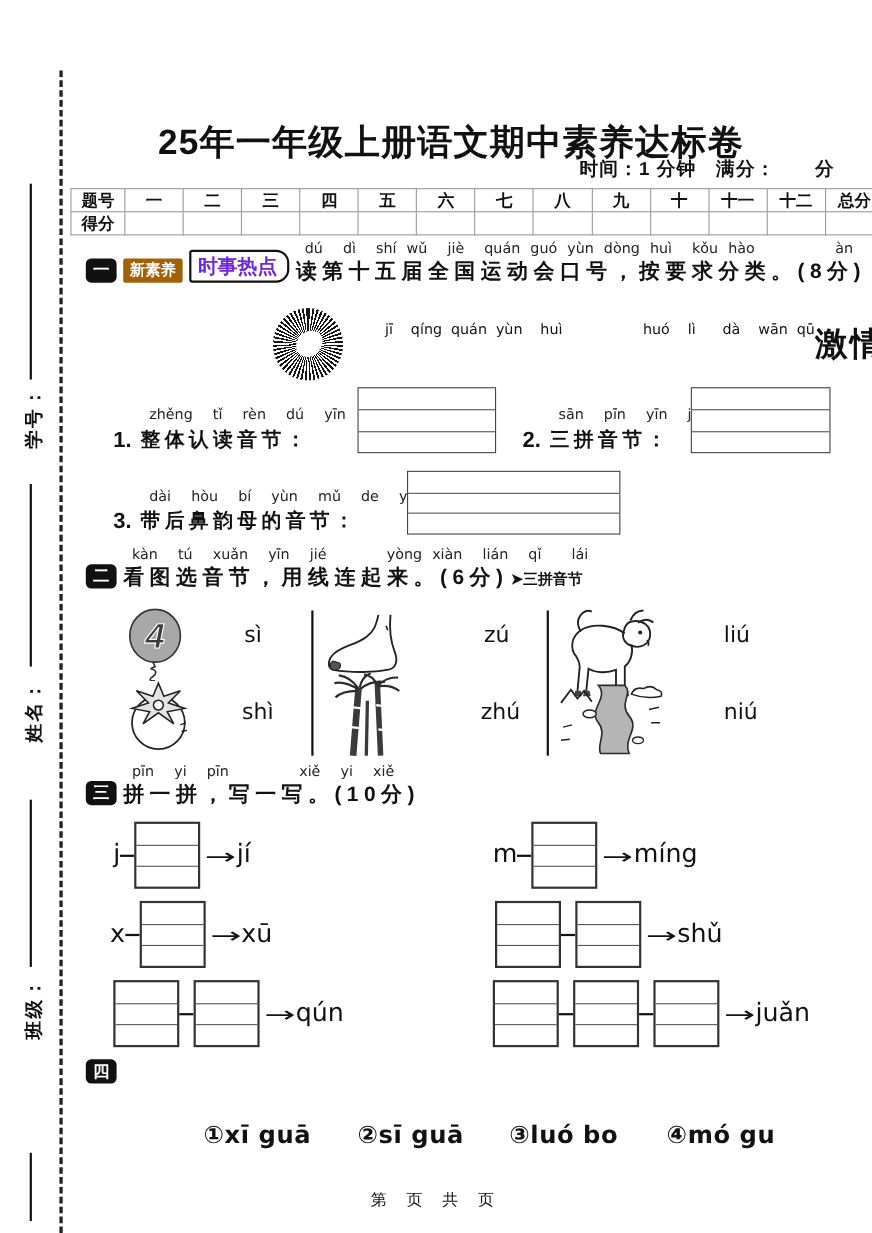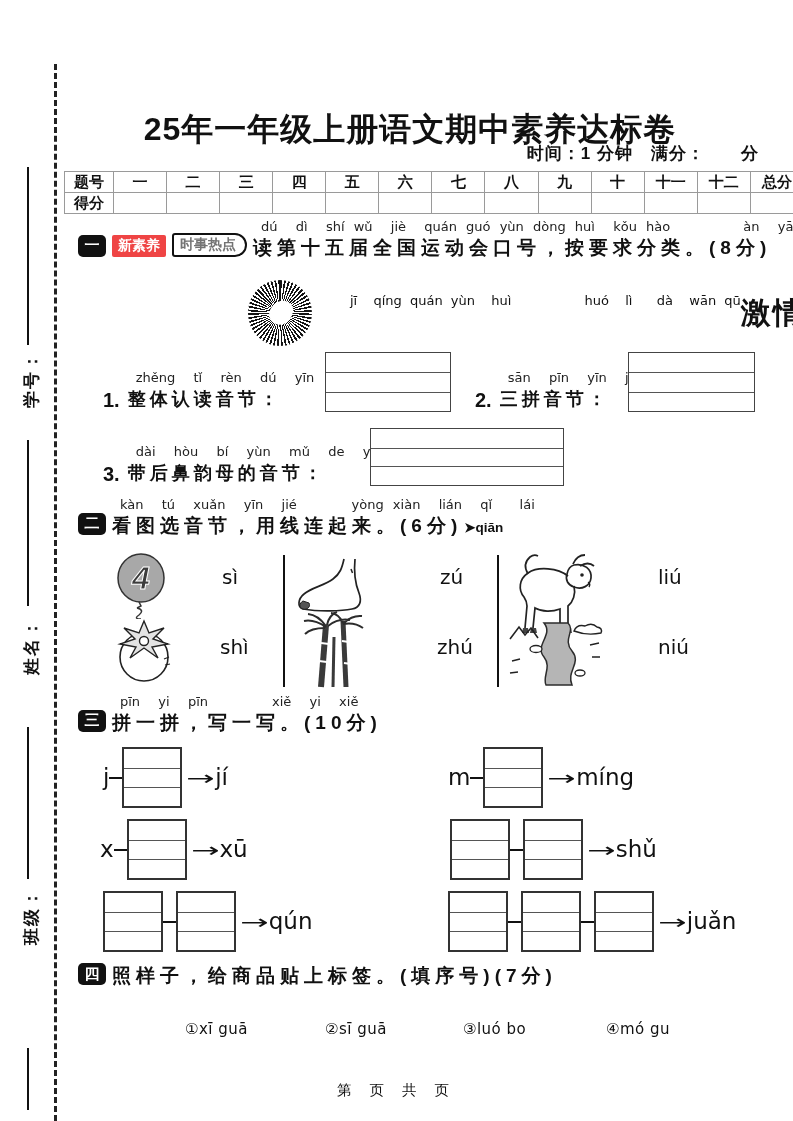--- a/index.html
+++ b/index.html
@@ -25,23 +25,23 @@
               table-layout:fixed;}
   table.score td{border:1.5px solid #9a9a9a;height:20px;text-align:center;
                  font-size:15px;font-weight:700;padding:0;}
   table.score td.lab{width:48px;}
 
   
   .sec-header{position:absolute;display:flex;align-items:flex-end;gap:6px;}
   .num-badge{background:#111;color:#fff;min-width:28px;height:22px;border-radius:5px;
              display:inline-flex;align-items:center;justify-content:center;
              font-size:15px;font-weight:700;margin-bottom:4px;}
-  .tag-dark{background:#ef4444;color:#fff;font-size:14px;font-weight:700;
+  .tag-dark{background:#a16207;color:#fff;font-size:14px;font-weight:700;
             padding:2px 6px;border-radius:2px;margin-bottom:4px;white-space:nowrap;}
-  .tag-outline{border:2px solid #111;color:#737373;font-size:14px;font-weight:700;
+  .tag-outline{border:2px solid #111;color:#6d28d9;font-size:18px;font-weight:700;
                padding:1px 9px 1px 6px;border-radius:3px 12px 12px 3px;margin-bottom:4px;
                white-space:nowrap;}
   .tp{display:flex;flex-direction:column;}
   .pinyin{font-family:"DejaVu Sans",sans-serif;font-size:13px;color:#222;
           white-space:pre;word-spacing:5px;padding-left:8px;line-height:1.25;}
   .qtext{font-size:19px;font-weight:700;letter-spacing:5px;line-height:1.35;white-space:nowrap;}
   .mini-tag{font-size:13.5px;font-weight:800;letter-spacing:0;margin-left:2px;}
 
   
   .logo{position:absolute;left:248px;top:280px;display:flex;align-items:center;gap:16px;}
@@ -73,21 +73,21 @@
   .spell{position:absolute;display:flex;align-items:center;}
   .pfx{font-family:"DejaVu Sans",sans-serif;font-size:23px;line-height:1;}
   .conn{width:13px;height:2px;background:#111;flex:none;}
   .pbox{width:56px;height:57px;border:2px solid #333;flex:none;background:#fff;}
   .arrow{display:inline-block;font-family:"DejaVu Sans",sans-serif;font-size:20px;
          transform:scaleX(1.7);margin:0 6px 0 10px;line-height:1;}
   .result{font-family:"DejaVu Sans",sans-serif;font-size:23px;line-height:1;}
 
   
   .opt{position:absolute;top:1020px;font-family:"DejaVu Sans",sans-serif;
-       font-size:15px;font-weight:400;letter-spacing:0.5px;}
+       font-size:22px;font-weight:700;letter-spacing:0.5px;}
 
   .footer{position:absolute;left:0;top:1081px;width:793px;text-align:center;
           font-size:14.5px;letter-spacing:7px;}
   svg{display:block;}
 </style>
 </head>
 <body>
 
 <div class="page">
 
@@ -200,21 +200,21 @@
         <div></div>
         <div></div>
         <div></div>
       </div>
   </div>
 
   <div class="sec-header" style="left:78px;top:497px;">
     <span class="num-badge">二</span>
     <span class="tp">
       <span class="pinyin">kàn  tú  xuǎn  yīn  jié      yòng xiàn  lián  qǐ   lái</span>
-      <span class="qtext"><span>看图选音节，用线连起来。(6分)</span><span class="mini-tag">➤qiān</span></span>
+      <span class="qtext"><span>看图选音节，用线连起来。(6分)</span><span class="mini-tag">➤三拼音节</span></span>
     </span>
   </div>
 
   <div class="match-area">
     <div class="v-div" style="left:185px;"></div>
     <div class="v-div" style="left:399px;"></div>
 
     <div class="match-img" style="left:16px;top:0;">
       <svg width="58" height="66" viewBox="0 0 58 66">
         <ellipse cx="27" cy="25" rx="23" ry="24" fill="#a8a8a8" stroke="#333" stroke-width="1.5"></ellipse>
@@ -395,21 +395,20 @@
           <div></div>
         </span>
       </span>
     <span class="arrow">→</span>
     <span class="result">juǎn</span>
   </div>
 
   <div class="sec-header" style="left:78px;top:963px;">
     <span class="num-badge">四</span>
     <span class="tp">
-      <span class="qtext">照样子，给商品贴上标签。(填序号)(7分)</span>
     </span>
   </div>
 
   <div class="opt" style="left:185px;">①xī guā</div>
   <div class="opt" style="left:325px;">②sī guā</div>
   <div class="opt" style="left:463px;">③luó bo</div>
   <div class="opt" style="left:606px;">④mó gu</div>
 
   <div class="footer">第 页 共 页</div>
 </div>

